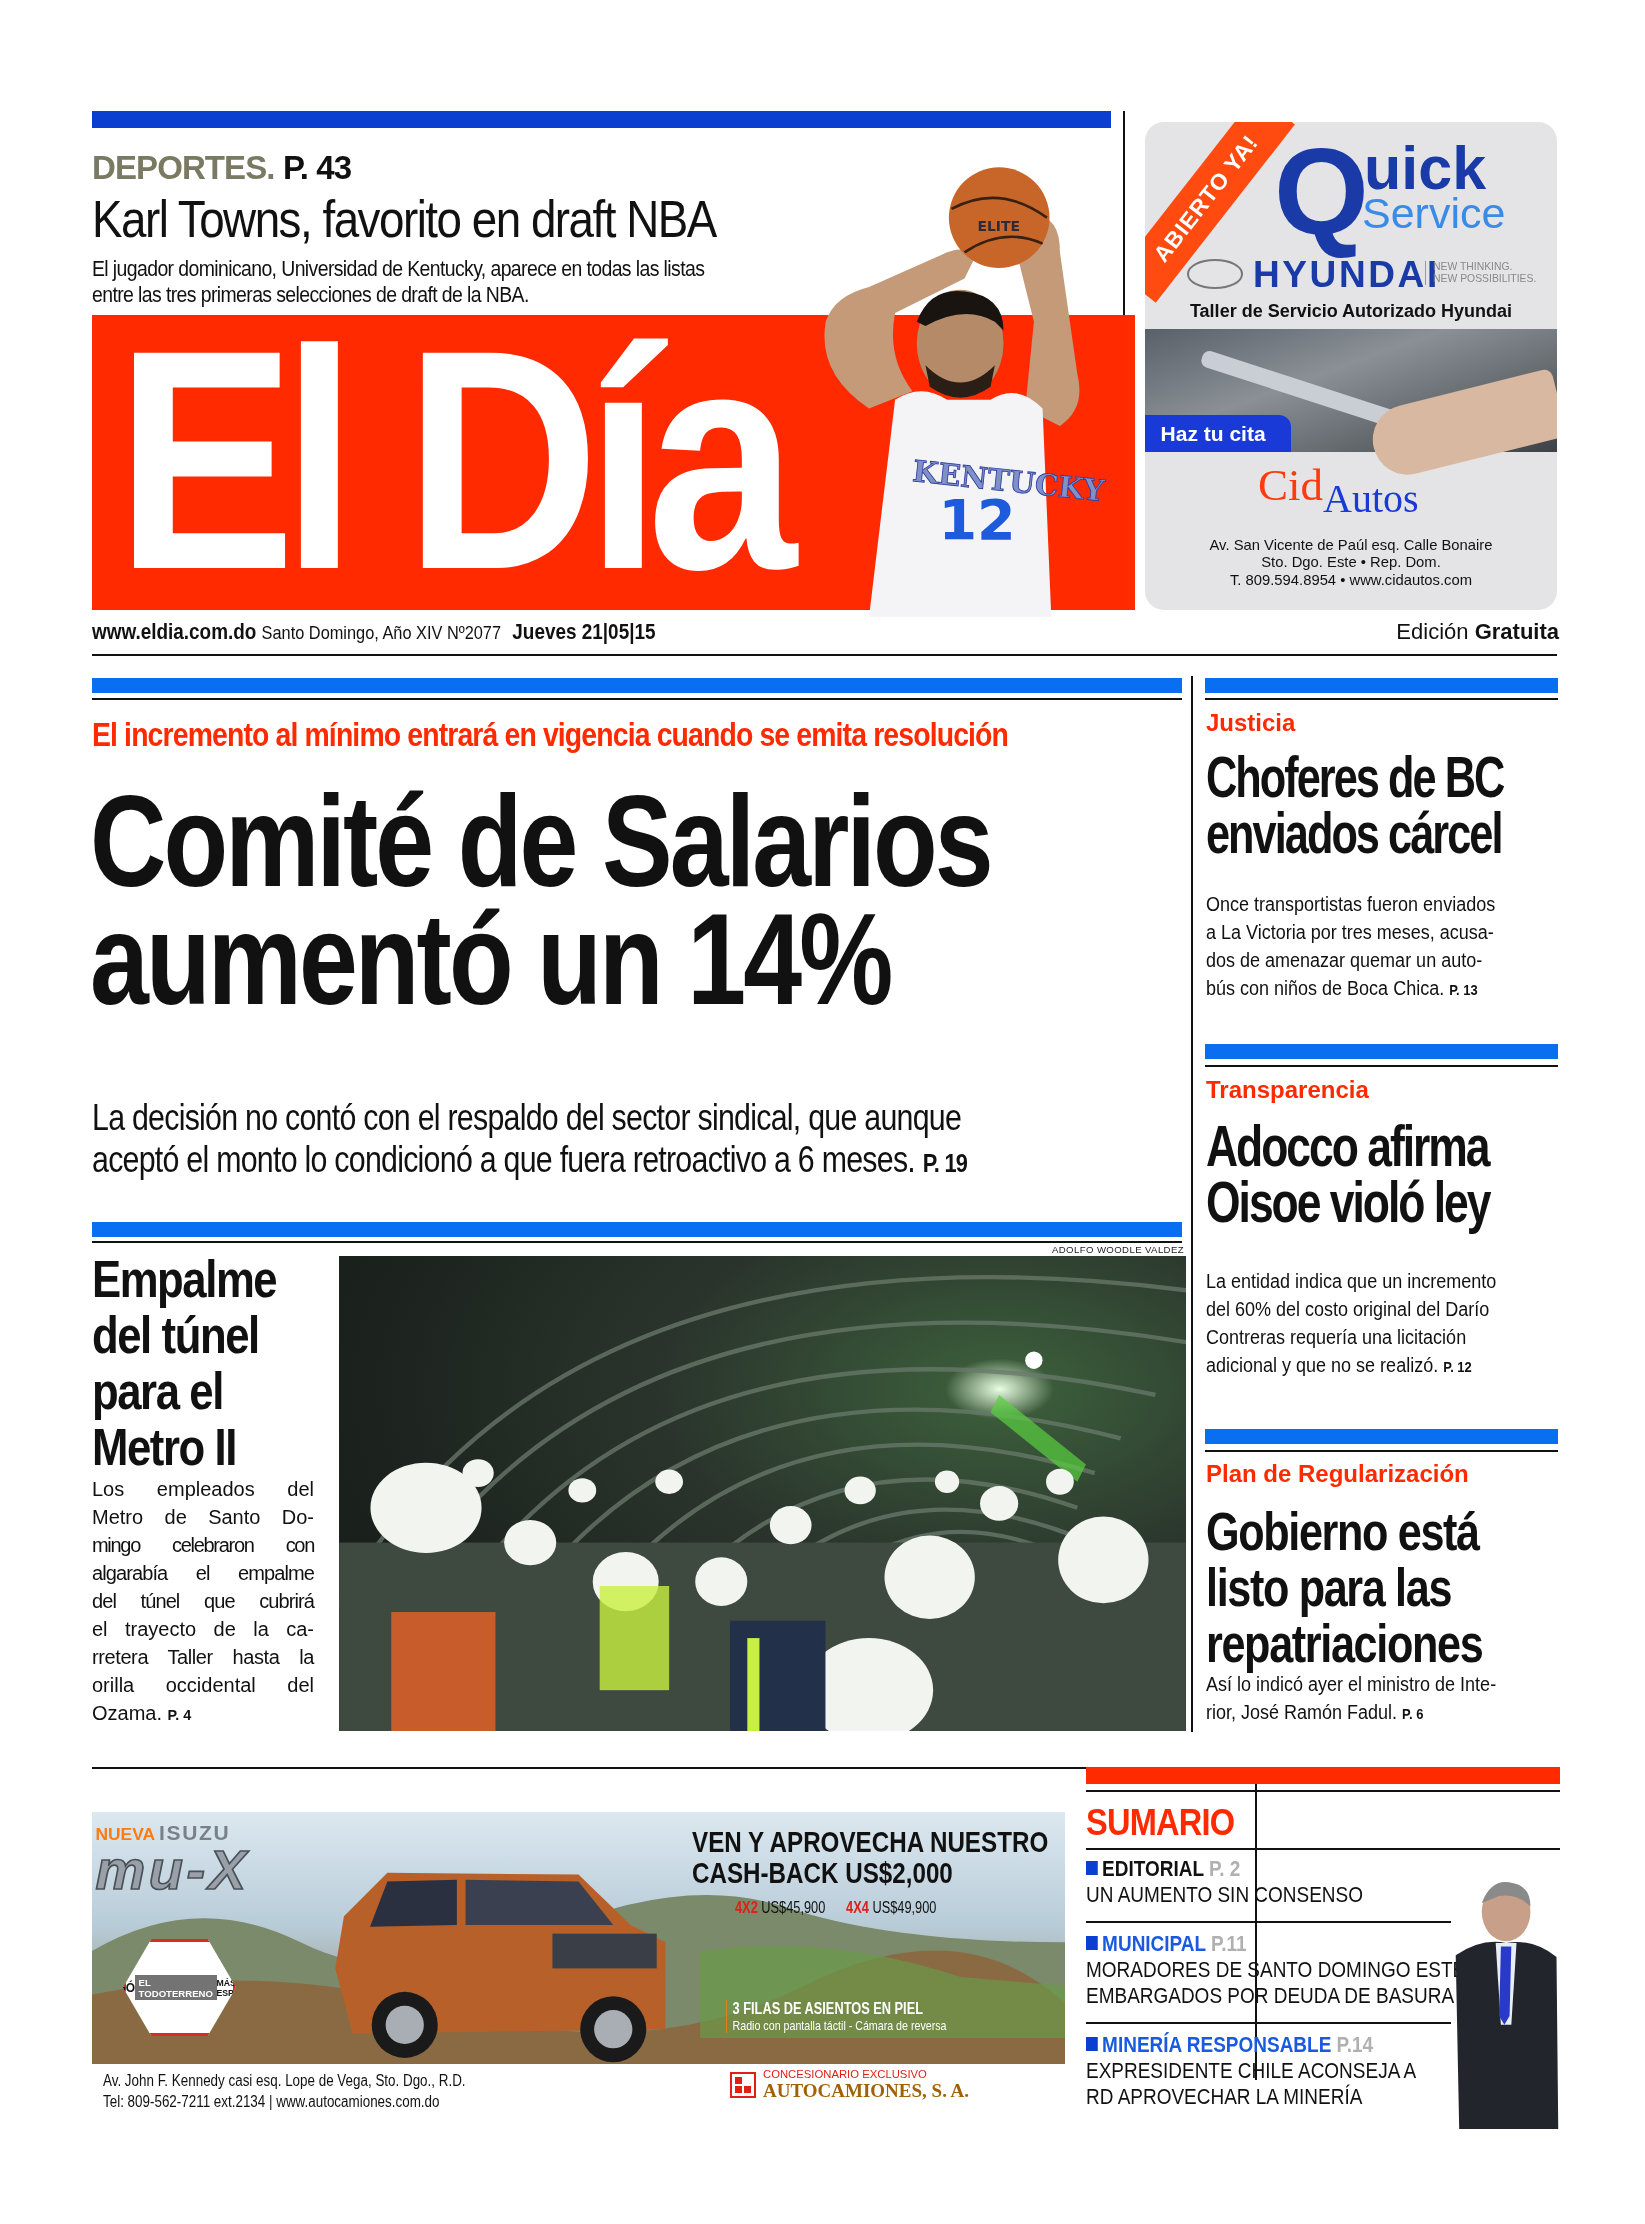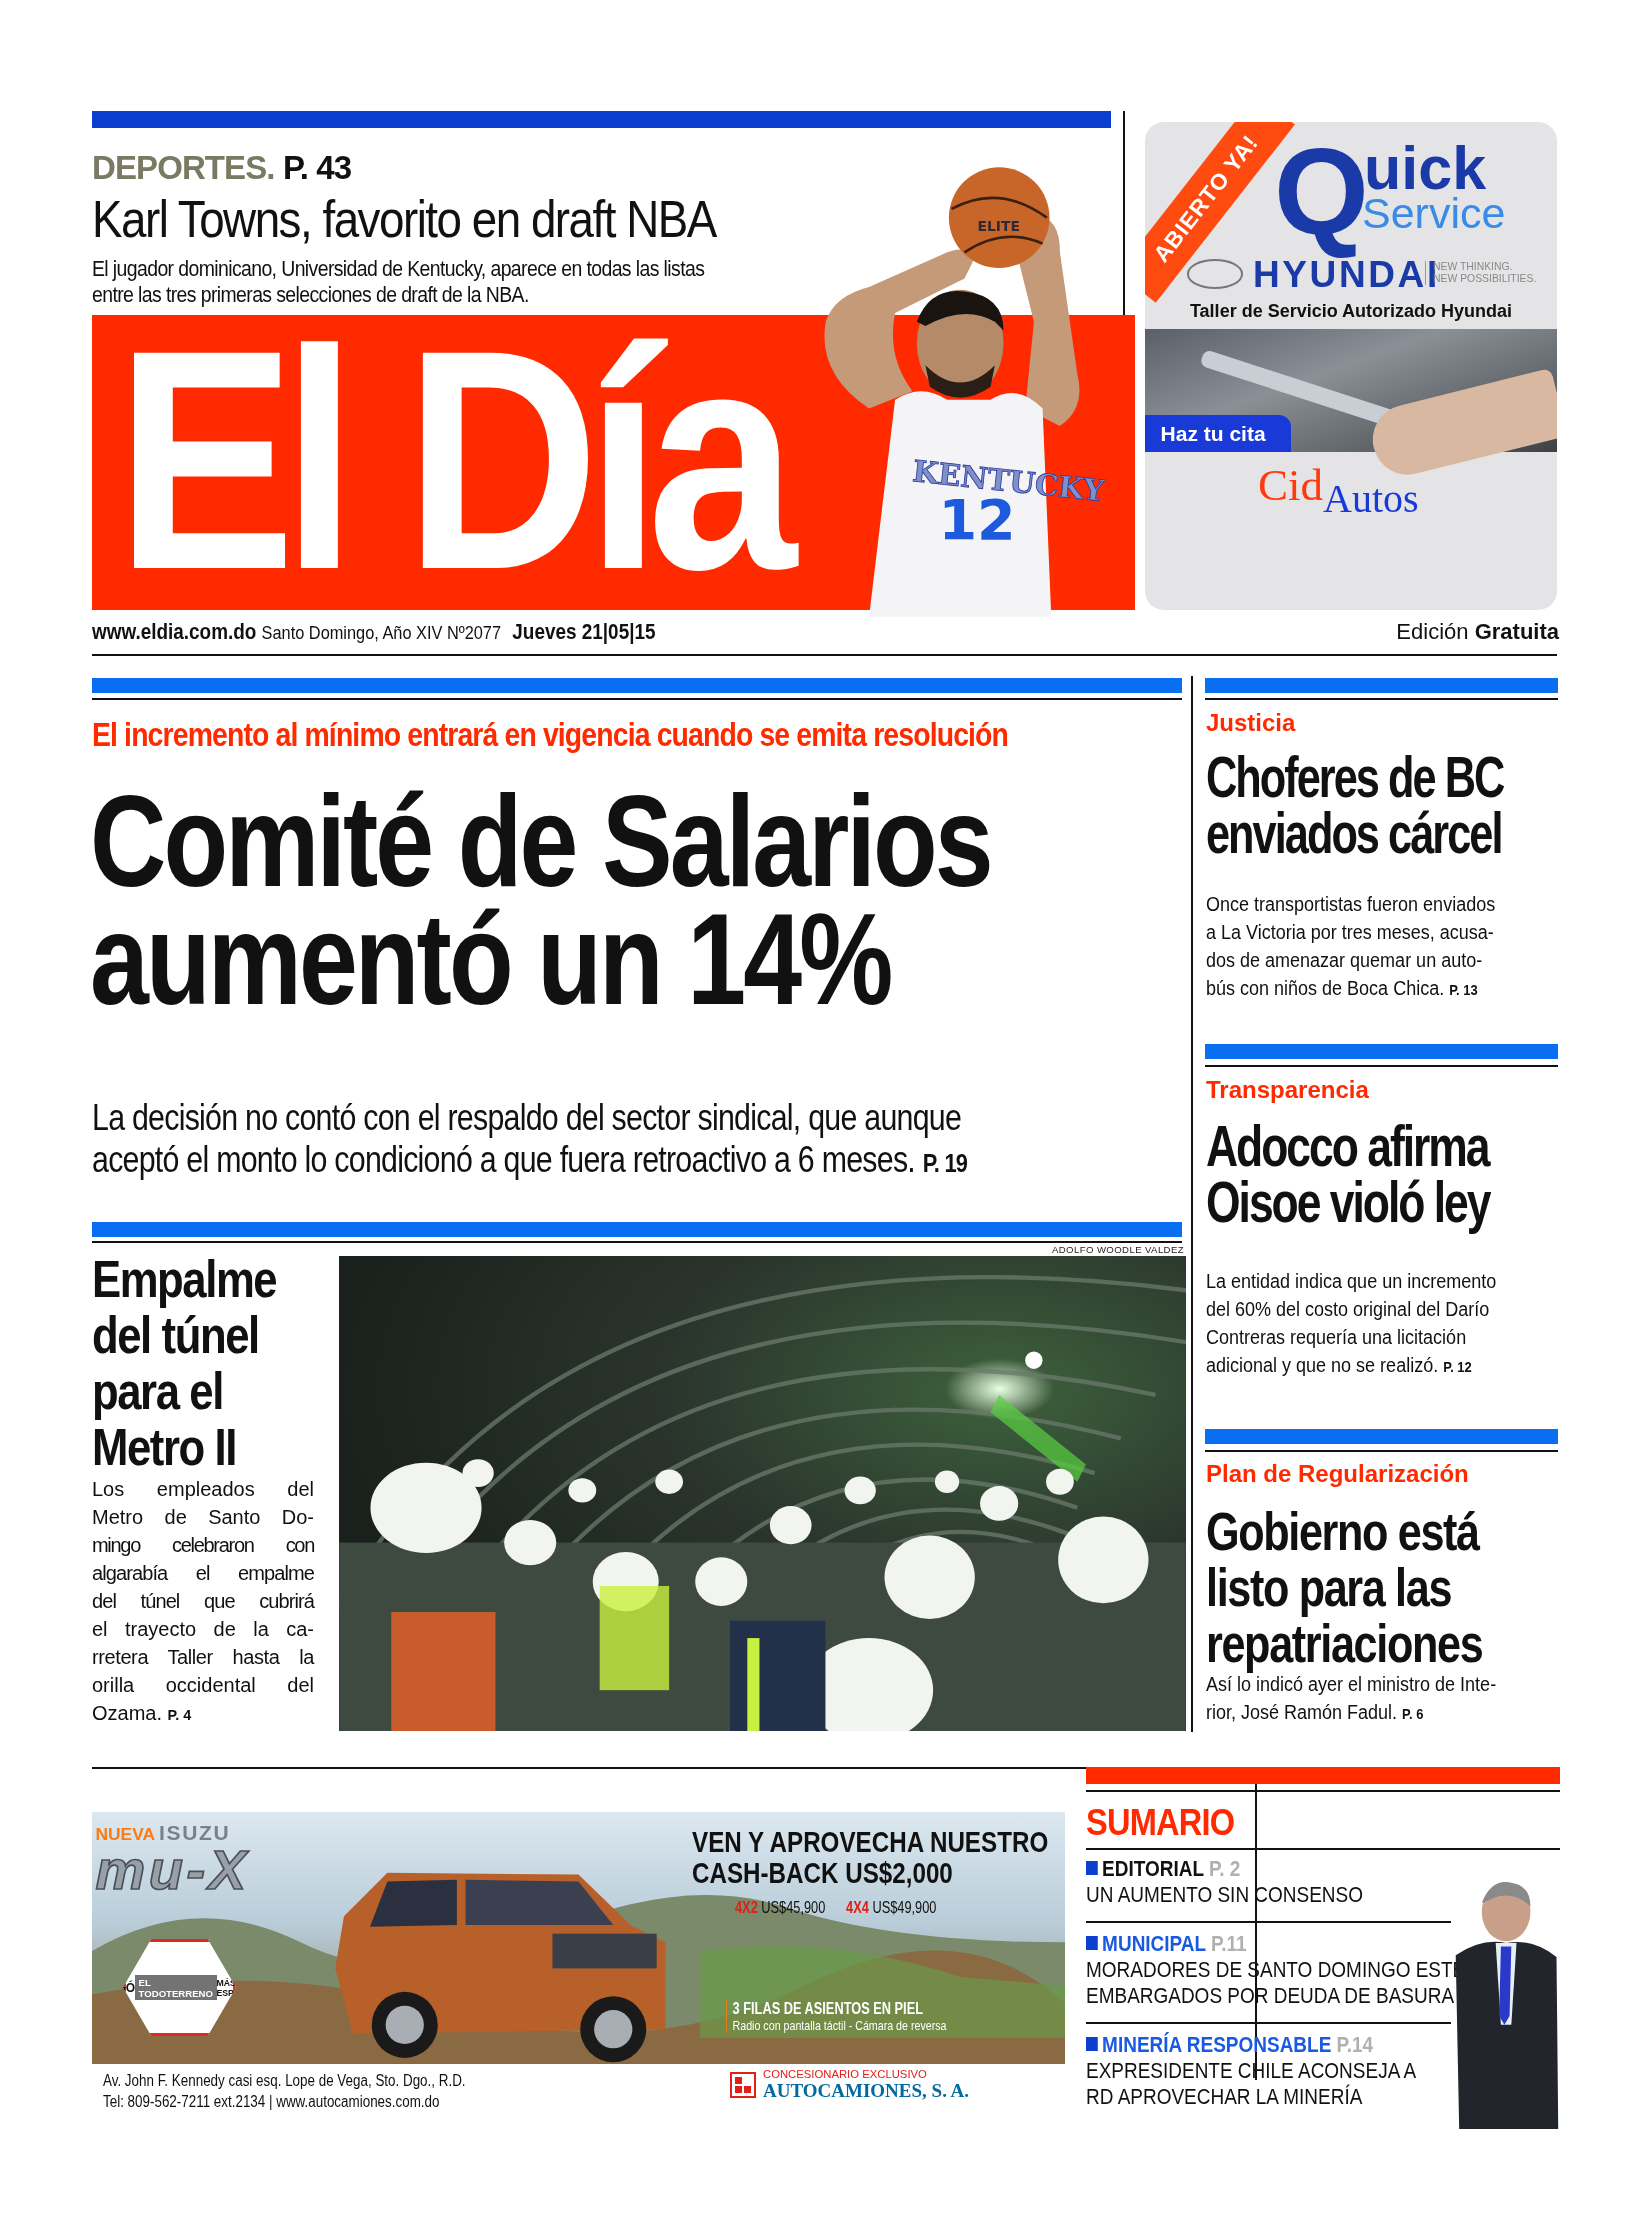--- a/index.html
+++ b/index.html
@@ -96,20 +96,25 @@
   <div class="abs" style="left:0;top:207px;width:412px;height:123px;background:linear-gradient(160deg,#5a6068 0%,#8a9096 40%,#3e4246 100%);">
     <div class="abs" style="left:52px;top:52px;width:209px;height:17.4px;background:#c8ced4;transform:rotate(18deg);border-radius:7px;"></div>
     <div class="abs" style="left:226px;top:61px;width:191px;height:70px;background:#d8b8a0;border-radius:35px 8.7px 8.7px 35px;transform:rotate(-14deg);"></div>
   </div>
   <div class="abs" style="left:0;top:293px;width:146px;height:37px;background:#1a3ad8;border-radius:0 12px 0 0;display:flex;align-items:center;padding-left:15.6px;">
     <span style="color:#fff;font-size:21px;font-weight:700;">Haz tu cita</span>
   </div>
 
   <div class="abs" style="left:113px;top:341px;font-family:'Liberation Serif',serif;line-height:1;white-space:nowrap;">
     <span style="color:#ff3a10;font-size:45px;">Cid</span><span style="color:#1a3ad8;font-size:40px;position:relative;top:12px;">Autos</span>
+  </div>
+  <div class="abs" style="left:0;top:415px;width:412px;text-align:center;font-size:14.8px;line-height:17.4px;color:#111;">
+    <div>Av. San Vicente de Paúl esq. Calle Bonaire</div>
+    <div>Sto. Dgo. Este • Rep. Dom.</div>
+    <div>T. 809.594.8954 • www.cidautos.com</div>
   </div>
 </div>
 
 <div class="abs" style="left:92px;top:619px;font-size:22px;white-space:nowrap;transform:scaleX(0.86);transform-origin:left top;">
   <span style="font-weight:700;">www.eldia.com.do</span>
   <span style="font-size:19px;">Santo Domingo, Año XIV Nº2077</span>
   <span style="font-weight:700;margin-left:7px;">Jueves</span>
   <span style="font-weight:700;">21|05|15</span>
 </div>
 <div class="abs" style="right:87px;top:619px;font-size:22px;white-space:nowrap;">
@@ -301,21 +306,21 @@
 </div>
 <div class="abs" style="left:730px;top:2068px;display:flex;align-items:center;gap:7px;">
   <div style="width:26px;height:26px;border:2.6px solid #e02018;display:grid;grid-template-columns:1fr 1fr;gap:1.7px;padding:2.6px;">
     <span style="background:#e02018;"></span>
       <span></span>
       <span style="background:#e02018;"></span>
       <span style="background:#e02018;"></span>
   </div>
   <div>
     <div style="font-size:11.3px;font-weight:400;color:#e02018;">CONCESIONARIO EXCLUSIVO</div>
-    <div style="font-family:'Liberation Serif',serif;font-size:19px;font-weight:700;color:#0369a1;">AUTOCAMIONES, S. A.</div>
+    <div style="font-family:'Liberation Serif',serif;font-size:19px;font-weight:700;color:#a16207;">AUTOCAMIONES, S. A.</div>
   </div>
 </div>
 
 <div class="abs" style="left:1086px;top:1767px;width:474px;height:17.4px;background:#ff2a00;"></div>
 <div class="abs rule" style="left:1086px;top:1790px;width:474px;"></div>
 <div class="abs" style="left:1086px;top:1802px;font-size:37px;font-weight:700;color:#ff2a00;letter-spacing:-0.9px;transform:scaleX(0.88);transform-origin:left top;">SUMARIO</div>
 <div class="abs rule" style="left:1086px;top:1848px;width:474px;"></div>
 
 <div class="abs" style="left:1086px;top:1856px;white-space:nowrap;transform:scaleX(0.84);transform-origin:left top;">
   <div style="font-size:22.6px;font-weight:700;"><span class="sum-sq"></span><span style="color:#111;">EDITORIAL</span> <span style="color:#b0b0b0;">P. 2</span></div>

